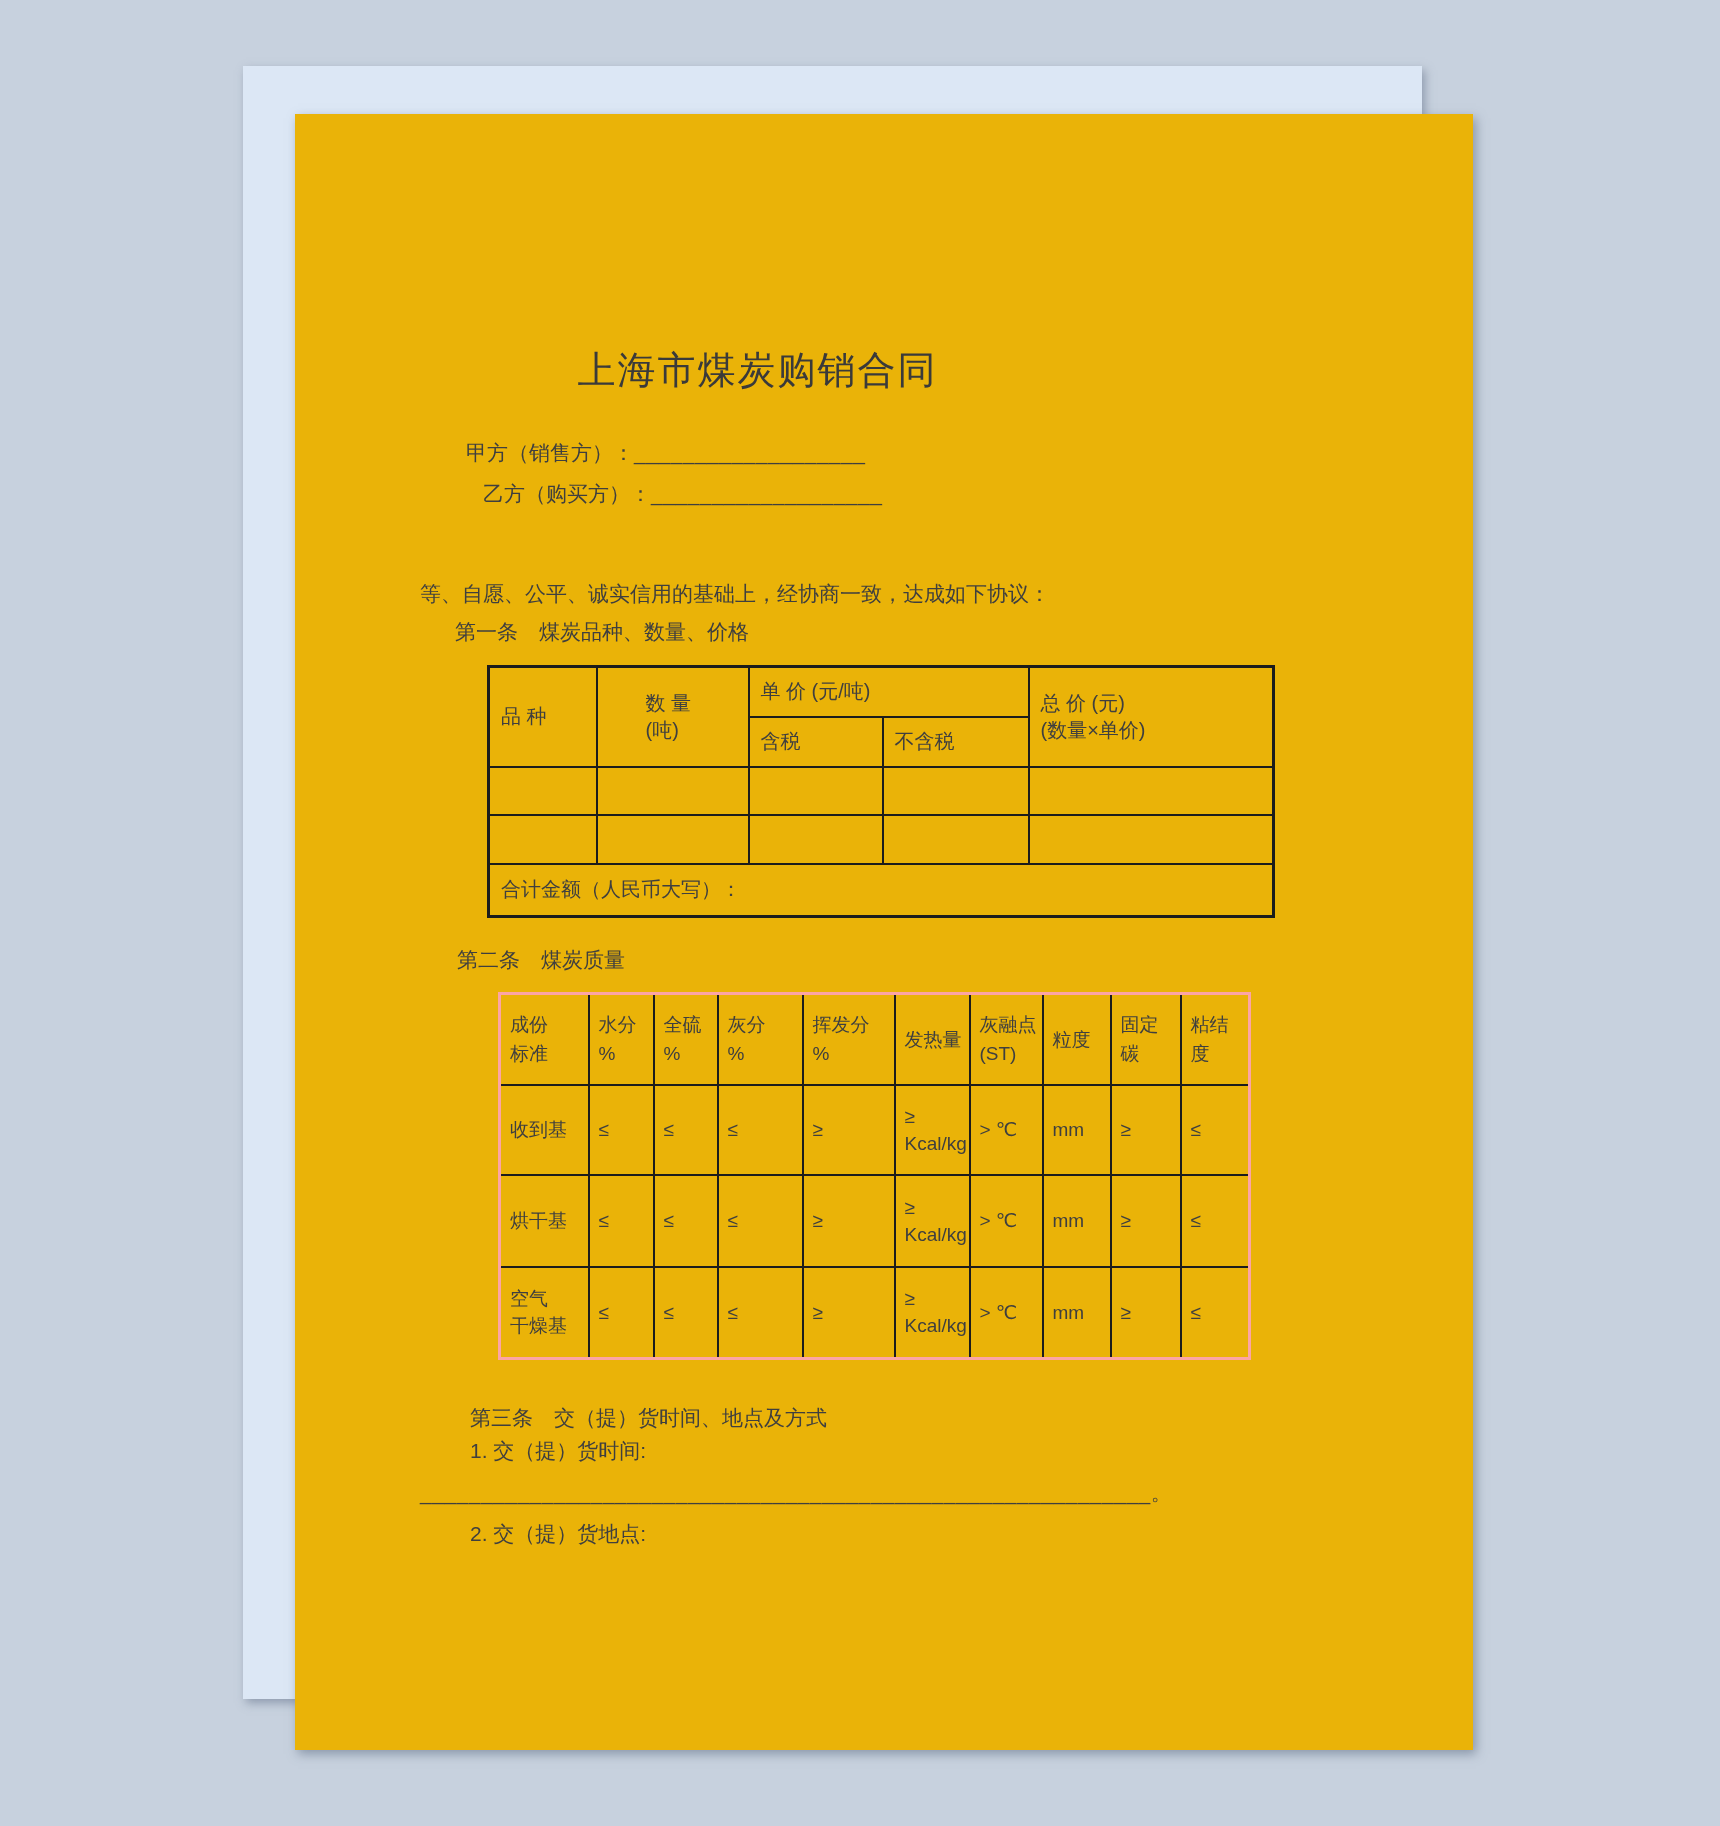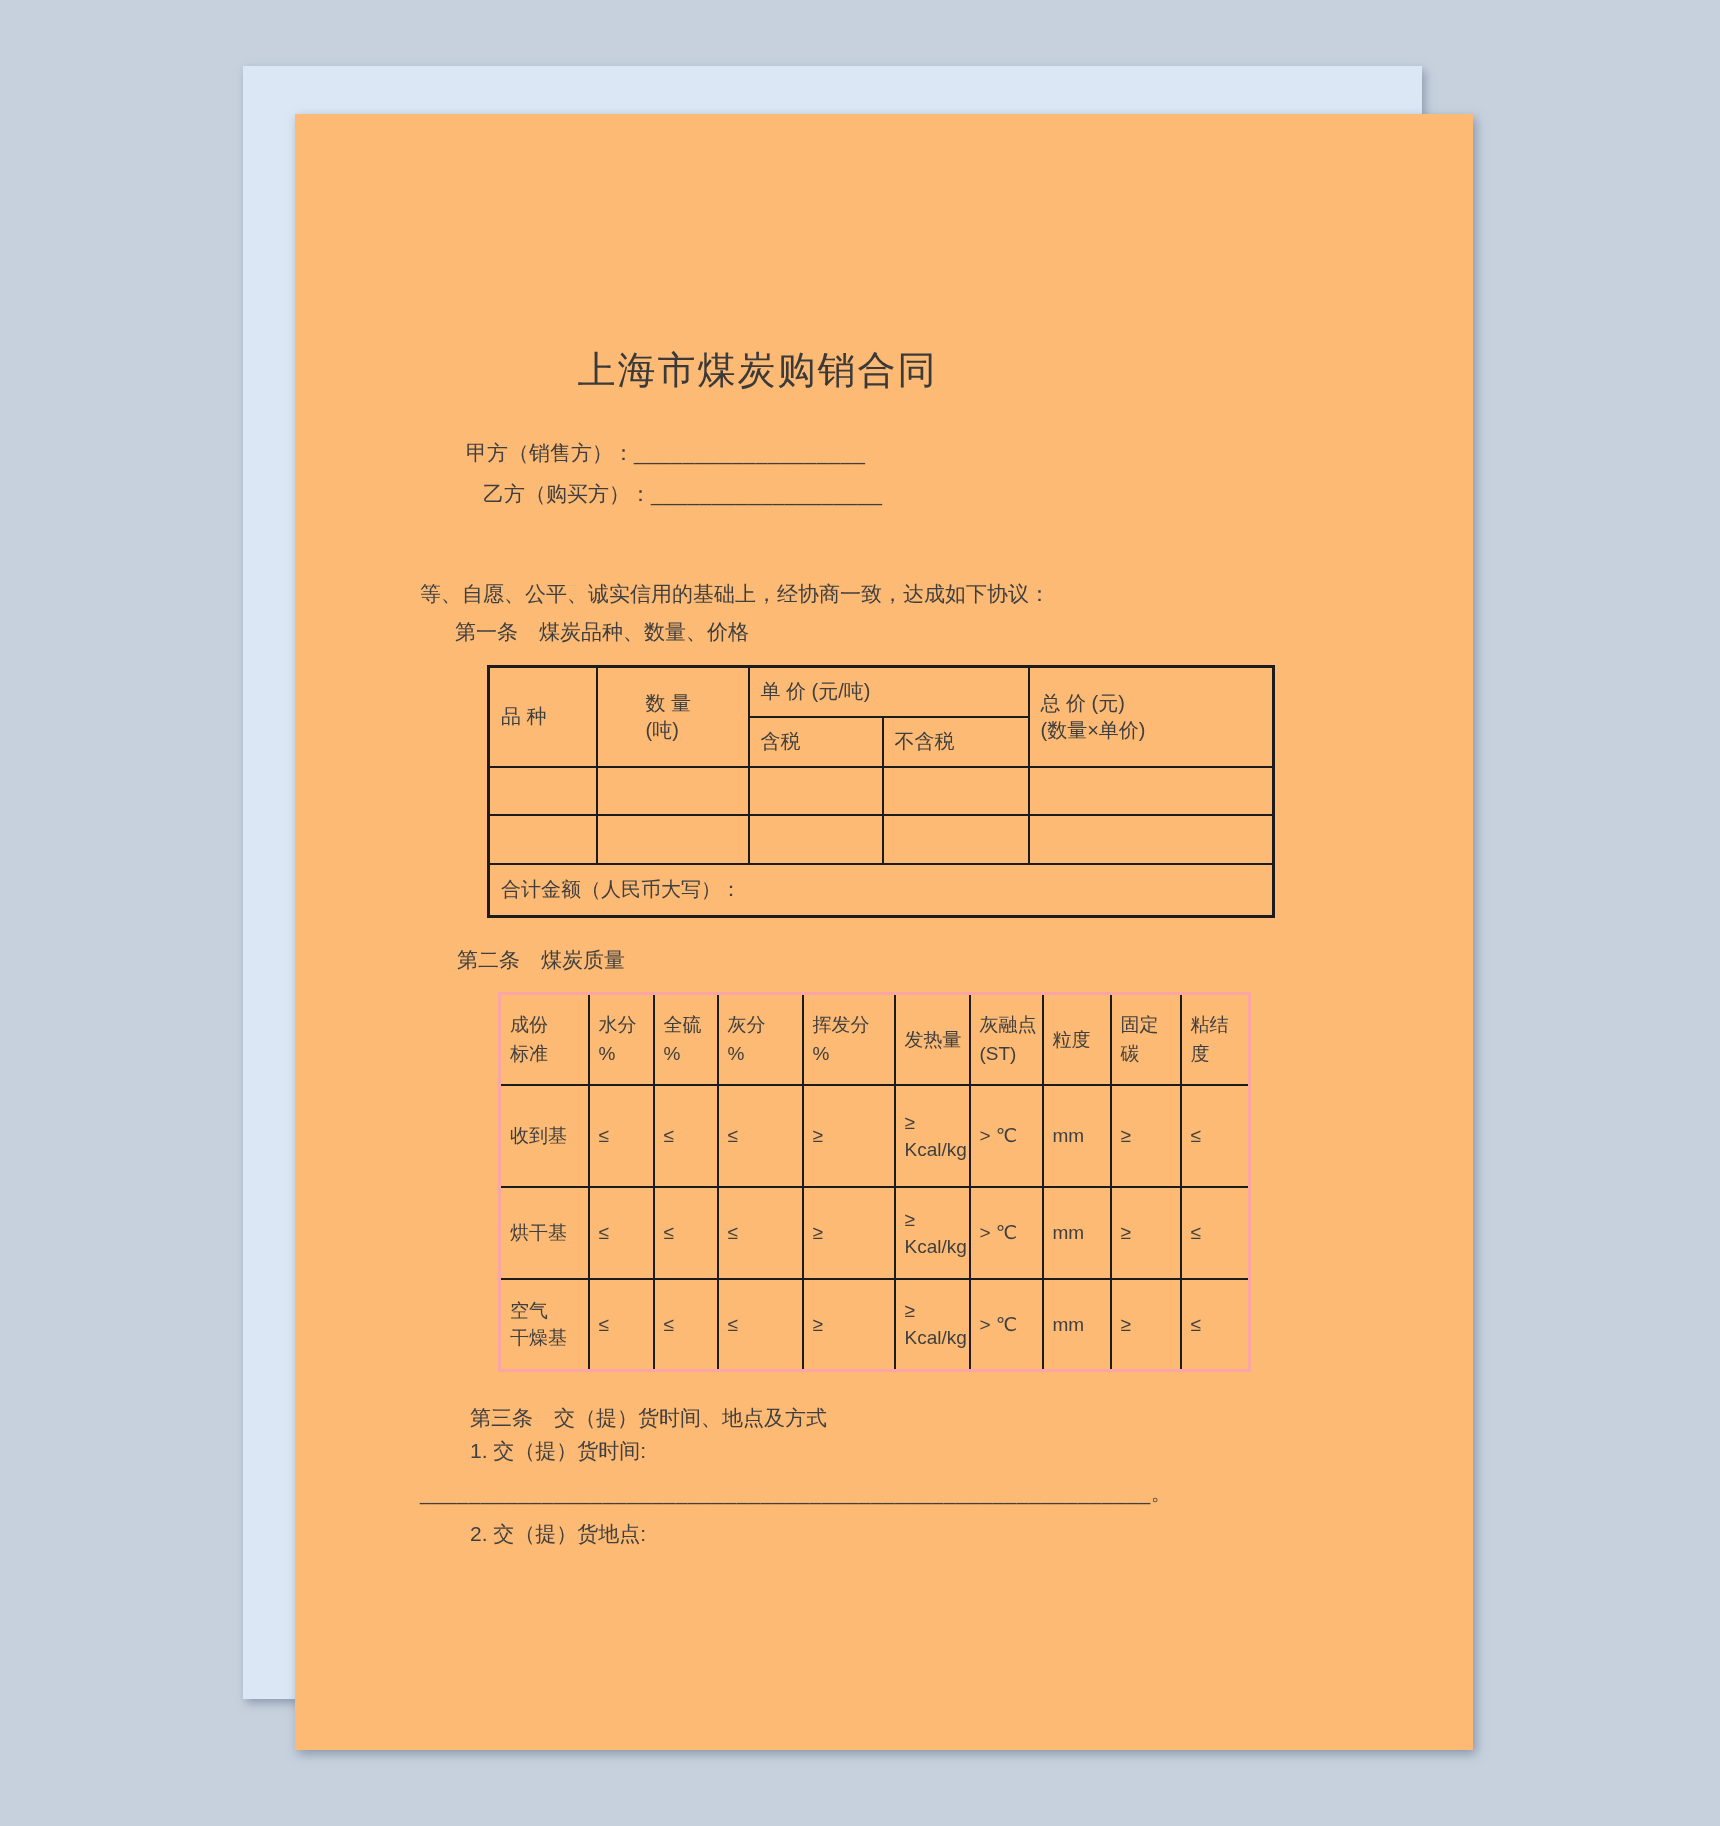--- a/index.html
+++ b/index.html
@@ -8,21 +8,21 @@
     background:#c7d1de;
     font-family:"Liberation Sans","DejaVu Sans",sans-serif;
   }
   .back-page{
     position:absolute;left:243px;top:66px;width:1179px;height:1633px;
     background:#dce7f5;
     box-shadow:3px 4px 9px rgba(96,112,134,.55);
   }
   .front-page{
     position:absolute;left:295px;top:114px;width:1178px;height:1636px;
-    background:#fdba74;color:#3f3f3f;
+    background:#eab308;color:#3f3f3f;
     box-shadow:3px 4px 10px rgba(96,112,134,.6);
   }
   .abs{position:absolute;}
   .doc-title{
     left:125px;top:231px;width:675px;text-align:center;
     font-size:38px;font-weight:300;letter-spacing:2px;color:#3a3a3a;
     white-space:nowrap;
   }
   .bodyline{font-size:21px;line-height:26px;white-space:nowrap;color:#3f3f3f;}
   .party-a{left:171px;top:326px;}
@@ -145,21 +145,21 @@
 %</td>
         <td>挥发分
 %</td>
         <td>发热量</td>
         <td>灰融点
 (ST)</td>
         <td>粒度</td>
         <td>固定碳</td>
         <td>粘结度</td>
       </tr>
-      <tr style="height:102px">
+      <tr style="height:90px">
         <td>收到基</td>
         <td>≤</td>
         <td>≤</td>
         <td>≤</td>
         <td>≥</td>
         <td>≥
 Kcal/kg</td>
         <td>&gt; ℃</td>
         <td>mm</td>
         <td>≥</td>

